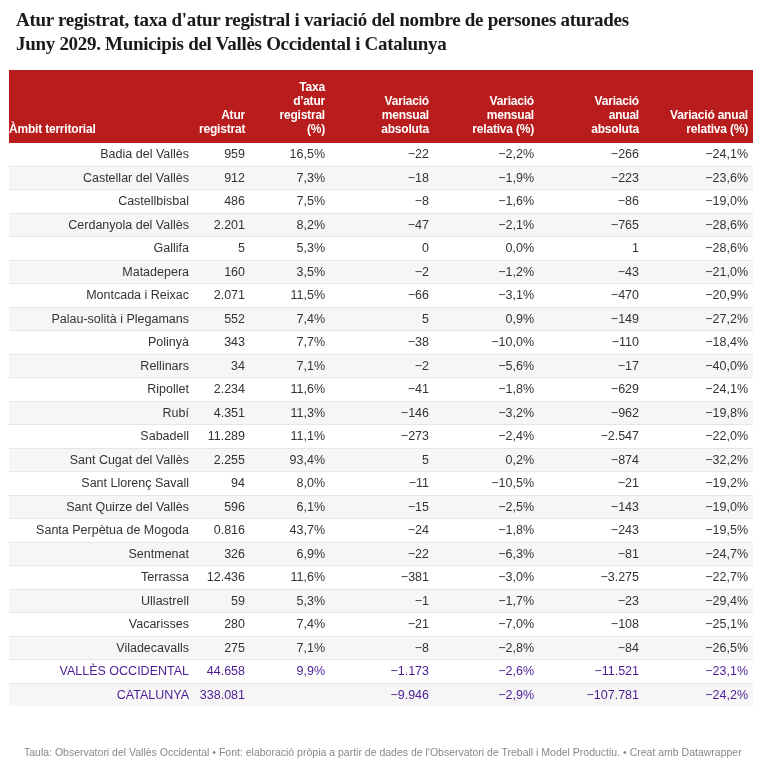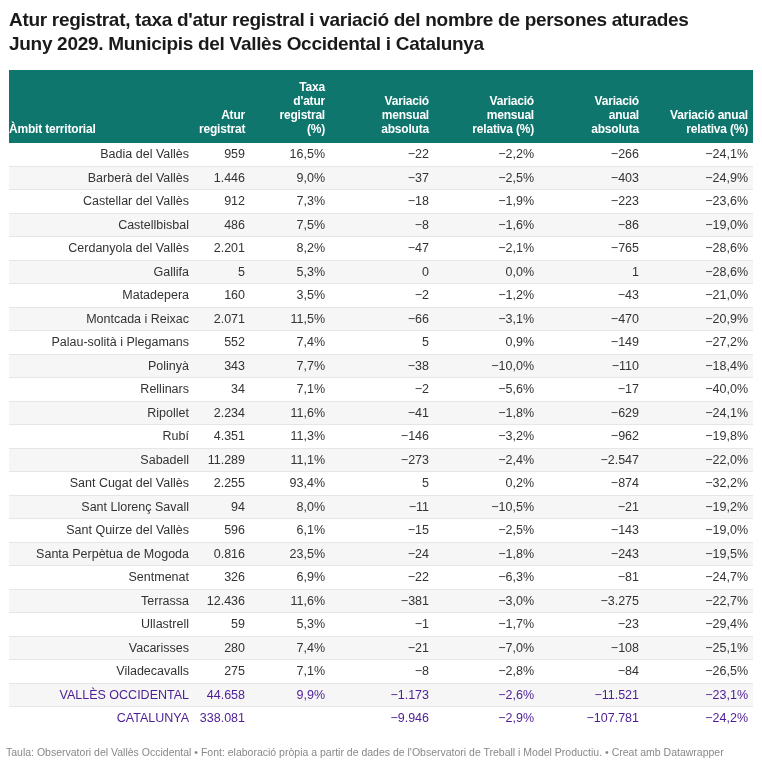--- a/index.html
+++ b/index.html
@@ -1,26 +1,26 @@
 <!DOCTYPE html>
 <html><head>
 <meta charset="utf-8">
 <style>
   html, body { margin: 0; padding: 0; background: #ffffff; }
   body { width: 762px; height: 768px; overflow: hidden; font-family: "Liberation Sans", sans-serif; color: #333; }
-  .title { position: absolute; left: 9px; top: 8px; font-family: Liberation Sans, sans-serif; font-weight: bold; font-size: 19px; line-height: 24px; color: #1a1a1a; letter-spacing: -0.3px; }
+  .title { position: absolute; left: 16px; top: 8px; font-family: Liberation Serif, serif; font-weight: bold; font-size: 19px; line-height: 24px; color: #1a1a1a; letter-spacing: -0.3px; }
   table { position: absolute; left: 9px; top: 70px; width: 744px; border-collapse: collapse; table-layout: fixed; }
-  thead th { background: #0f766e; color: #ffffff; font-weight: bold; font-size: 12px; line-height: 14px; vertical-align: bottom; padding: 0 5px 7px 5px; height: 66px; text-align: right; letter-spacing: -0.2px; }
+  thead th { background: #b91c1c; color: #ffffff; font-weight: bold; font-size: 12px; line-height: 14px; vertical-align: bottom; padding: 0 5px 7px 5px; height: 66px; text-align: right; letter-spacing: -0.2px; }
   thead th.left { text-align: left; padding-left: 0; }
   tbody td { font-size: 12.5px; height: 22.5px; padding: 0 5px; text-align: right; border-bottom: 1px solid #e6e6e6; color: #333; white-space: nowrap; }
   tbody td.left { text-align: right; padding-left: 7px; }
   tbody tr:nth-child(even) td { background: #f6f6f6; }
   tbody tr.total td { font-weight: normal; color: #4c1d95; }
   tbody tr.last td { border-bottom: none; }
-  .footer { position: absolute; left: 6px; top: 746px; font-size: 10.5px; color: #888; }
+  .footer { position: absolute; left: 24px; top: 746px; font-size: 10.5px; color: #888; }
 </style>
 </head>
 <body>
 
 <div class="title">
   <div>Atur registrat, taxa d'atur registral i variació del nombre de persones aturades</div>
   <div>Juny 2029. Municipis del Vallès Occidental i Catalunya</div>
 </div>
 
 <table>
@@ -48,29 +48,20 @@
       <tr>
         <td class="left">Badia del Vallès</td>
         <td>959</td>
         <td>16,5%</td>
         <td>−22</td>
         <td>−2,2%</td>
         <td>−266</td>
         <td>−24,1%</td>
       </tr>
       <tr>
-        <td class="left">Barberà del Vallès</td>
-        <td>1.446</td>
-        <td>9,0%</td>
-        <td>−37</td>
-        <td>−2,5%</td>
-        <td>−403</td>
-        <td>−24,9%</td>
-      </tr>
-      <tr>
         <td class="left">Castellar del Vallès</td>
         <td>912</td>
         <td>7,3%</td>
         <td>−18</td>
         <td>−1,9%</td>
         <td>−223</td>
         <td>−23,6%</td>
       </tr>
       <tr>
         <td class="left">Castellbisbal</td>
@@ -194,21 +185,21 @@
         <td>596</td>
         <td>6,1%</td>
         <td>−15</td>
         <td>−2,5%</td>
         <td>−143</td>
         <td>−19,0%</td>
       </tr>
       <tr>
         <td class="left">Santa Perpètua de Mogoda</td>
         <td>0.816</td>
-        <td>23,5%</td>
+        <td>43,7%</td>
         <td>−24</td>
         <td>−1,8%</td>
         <td>−243</td>
         <td>−19,5%</td>
       </tr>
       <tr>
         <td class="left">Sentmenat</td>
         <td>326</td>
         <td>6,9%</td>
         <td>−22</td>

